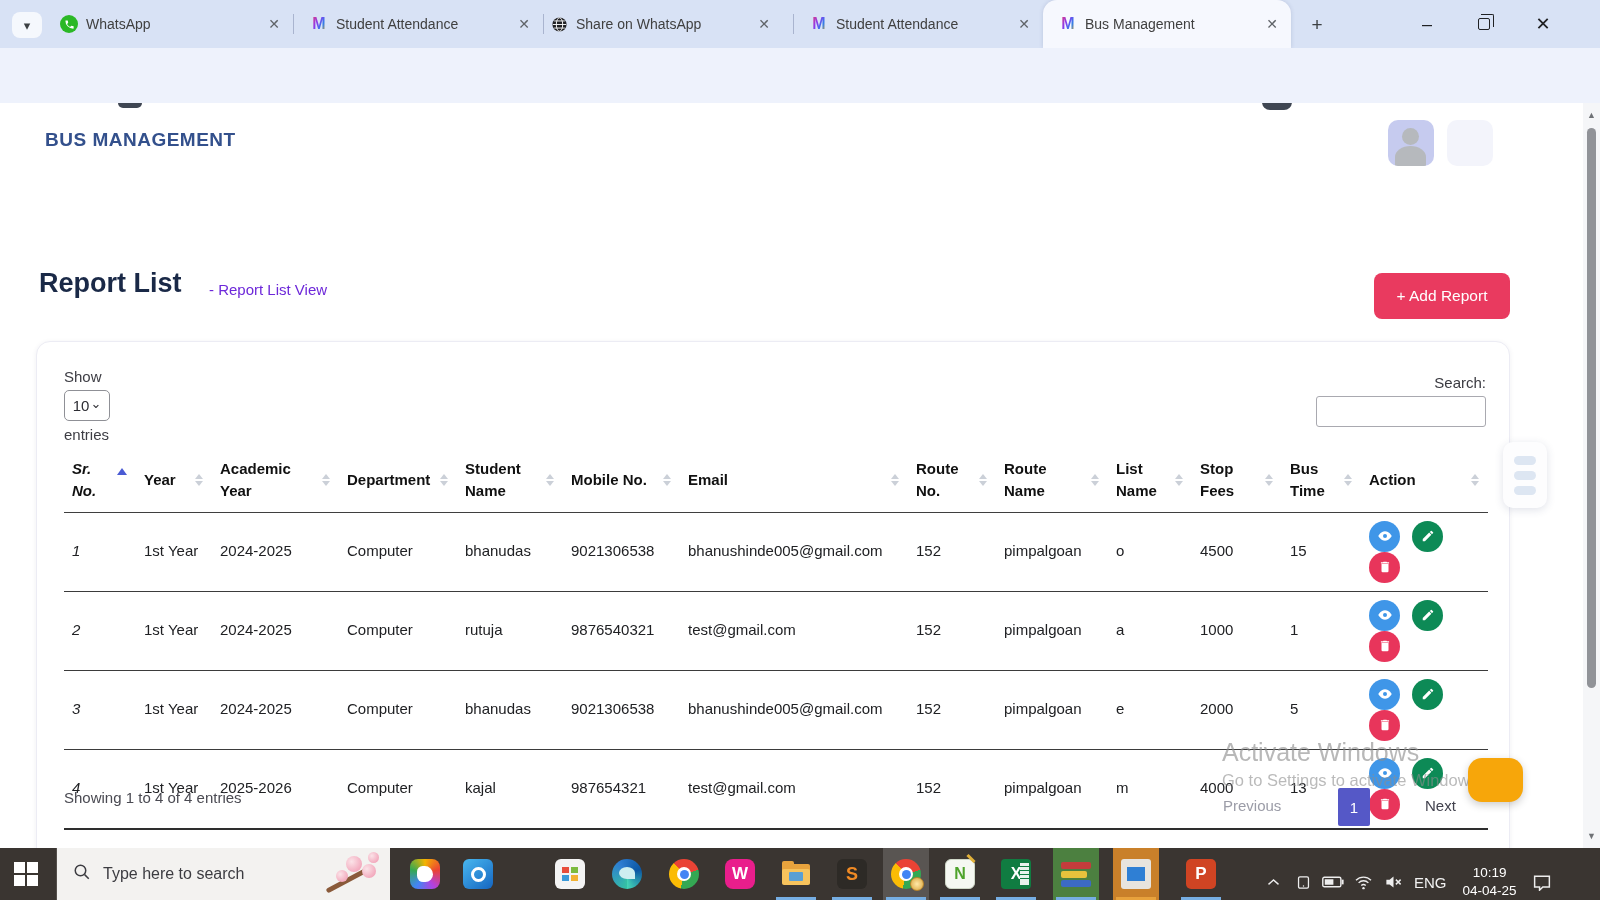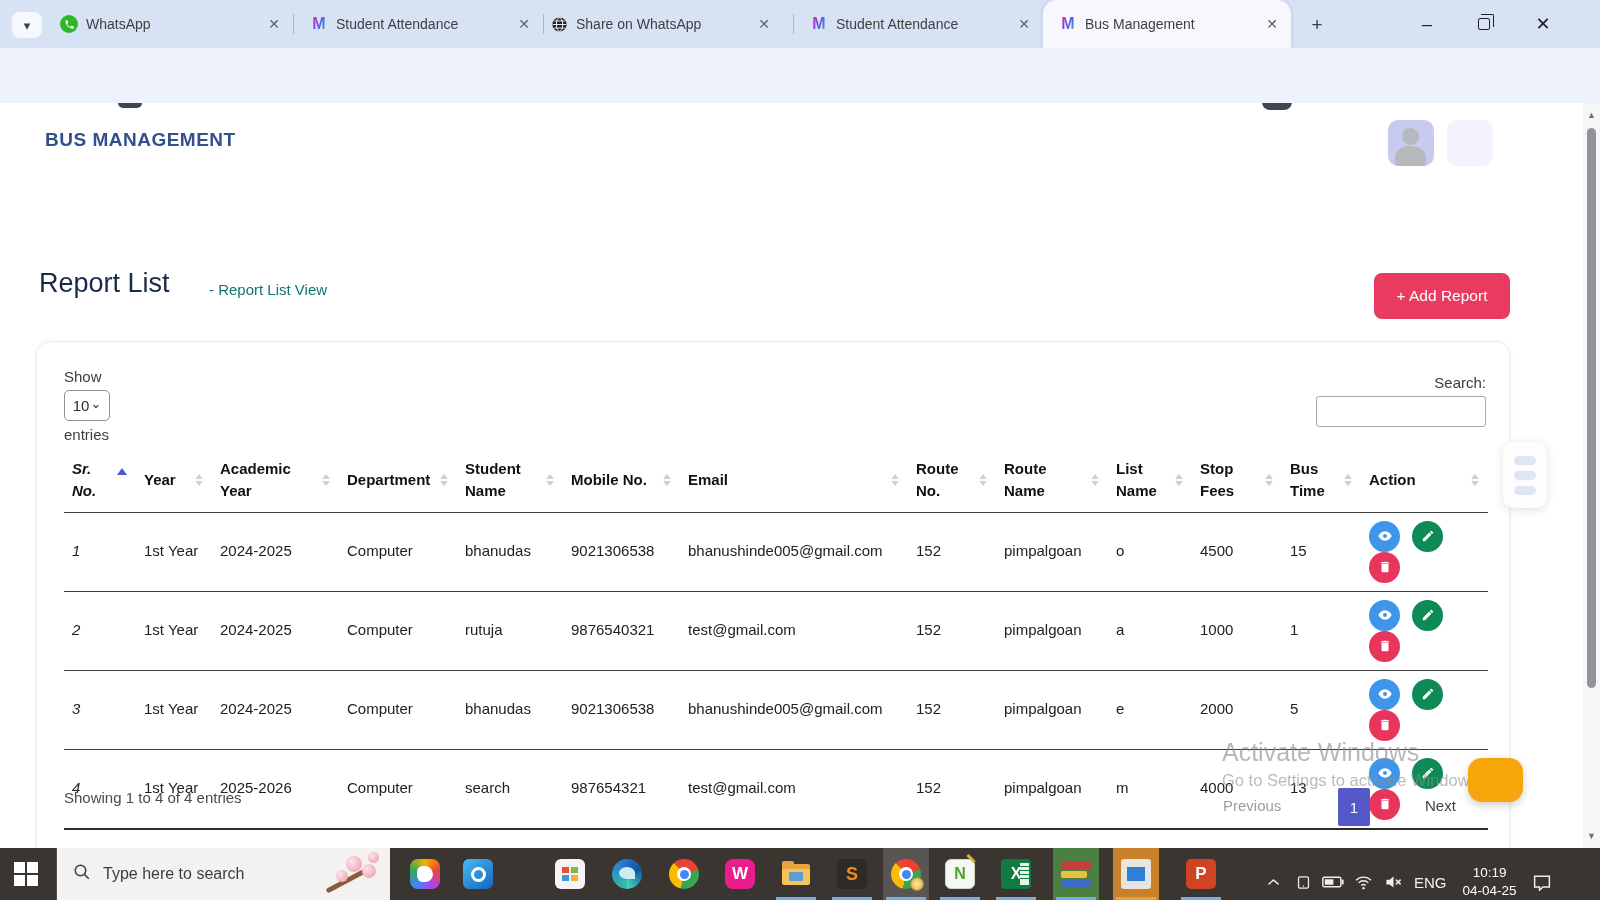--- a/index.html
+++ b/index.html
@@ -41,22 +41,22 @@
   .hdr-search { position:absolute; left:342px; top:15px; width:250px; height:47px; background:#f7f8fb; border:none; border-radius:10px; padding-left:22px; font-size:15px; color:#333; font-family:"Liberation Sans",sans-serif; }
   .hdr-search::placeholder { color:#a8adbc; }
   .tile-avatar { position:absolute; left:1388px; top:17px; width:46px; height:46px; border-radius:10px; background:#c6cbef; overflow:hidden; }
   .tile-avatar .head { position:absolute; left:14px; top:8px; width:17px; height:17px; border-radius:50%; background:#b6b9bd; }
   .tile-avatar .body { position:absolute; left:7px; top:26px; width:31px; height:22px; border-radius:50% 50% 0 0; background:#b6b9bd; }
   .tile-blank { position:absolute; left:1447px; top:17px; width:46px; height:46px; border-radius:10px; background:#f3f4fb; }
 
   .navbar { position:absolute; left:36px; top:98px; width:1474px; height:44px; background:#f6f6fa; border-radius:4px; display:flex; align-items:center; padding-left:37px; gap:46px; }
   .navbar .nav-item { font-size:15px; font-weight:500; color:#3a4a68; }
 
-  .page-title { position:absolute; left:39px; top:165px; font-size:27px; font-weight:normal; color:#1a2947; }
-  .page-subtitle { position:absolute; left:209px; top:178px; font-size:15px; font-weight:500; color:#0f766e; }
+  .page-title { position:absolute; left:39px; top:165px; font-size:27px; font-weight:bold; color:#1a2947; }
+  .page-subtitle { position:absolute; left:209px; top:178px; font-size:15px; font-weight:500; color:#6d28d9; }
   .add-btn { position:absolute; left:1374px; top:170px; width:136px; height:46px; background:#e93a5f; border:none; border-radius:8px; color:#fff; font-size:15.5px; font-weight:500; display:flex; align-items:center; justify-content:center; }
 
   .card { position:absolute; left:36px; top:238px; width:1474px; height:540px; background:#fff; border:1px solid #ececf4; border-radius:14px; box-shadow:0 1px 5px rgba(40,40,90,.07); }
   .dt-show { position:absolute; left:27px; top:26px; font-size:15px; color:#3d3d44; }
   .dt-select { position:absolute; left:27px; top:48px; width:46px; height:31px; border:1px solid #8f9096; border-radius:5px; background:#fff; display:flex; align-items:center; justify-content:center; gap:1px; font-size:15px; color:#2d2d33; }
   .dt-select .chev { font-size:13px; color:#2d2d33; margin-top:-4px; }
   .dt-entries { position:absolute; left:27px; top:84px; font-size:15px; color:#3d3d44; }
   .dt-search-label { position:absolute; right:23px; top:32px; font-size:15px; color:#3a3a40; }
   .dt-search-input { position:absolute; right:23px; top:54px; width:170px; height:31px; border:1px solid #a9a9b0; border-radius:3px; background:#fff; padding:0 8px; font-size:14px; }
 
@@ -430,21 +430,21 @@
                   <path d="M6 19a2 2 0 002 2h8a2 2 0 002-2V7H6v12zM19 4h-3.5l-1-1h-5l-1 1H5v2h14V4z" fill="#fff"></path>
                 </svg>
               </button>
           </td>
         </tr>
         <tr class="last">
           <td class="c-sr">4</td>
           <td>1st Year</td>
           <td>2025-2026</td>
           <td>Computer</td>
-          <td>search</td>
+          <td>kajal</td>
           <td>987654321</td>
           <td>test@gmail.com</td>
           <td>152</td>
           <td>pimpalgoan</td>
           <td>m</td>
           <td>4000</td>
           <td>13</td>
           <td>
             <button class="btn-circle btn-view">
                 <svg width="16" height="16" viewBox="0 0 24 24">

